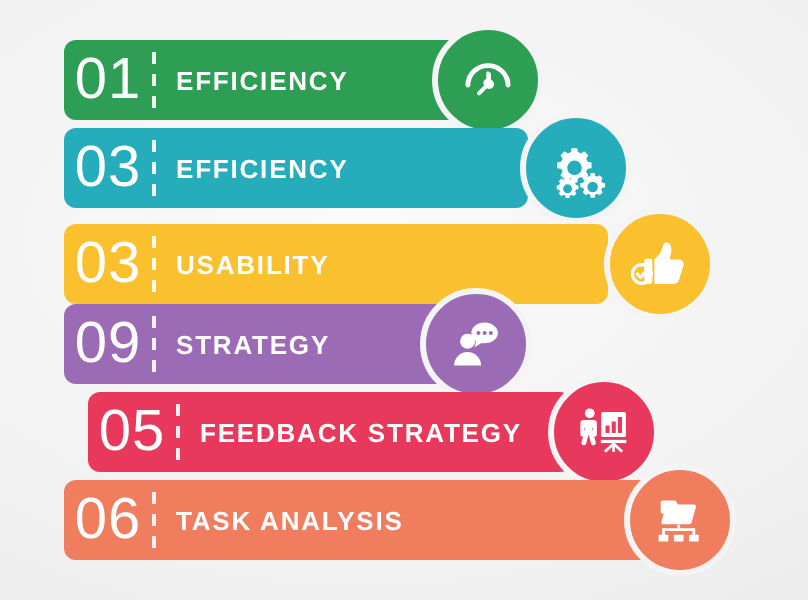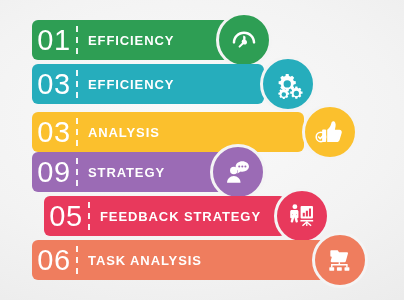--- a/index.html
+++ b/index.html
@@ -68,21 +68,21 @@
       <path d="M13.6 5.4l-.3 2.1c-.6.2-1.1.5-1.6.8l-1.8-1.2-2.2 2.2 1.2 1.8c-.3.5-.6 1-.8 1.6l-2.1.3v3.1l2.1.3c.2.6.5 1.1.8 1.6l-1.2 1.8 2.2 2.2 1.8-1.2c.5.3 1 .6 1.6.8l.3 2.1h3.1l.3-2.1c.6-.2 1.1-.5 1.6-.8l1.8 1.2 2.2-2.2-1.2-1.8c.3-.5.6-1 .8-1.6l2.1-.3v-3.1l-2.1-.3c-.2-.6-.5-1.1-.8-1.6l1.2-1.8-2.2-2.2-1.8 1.2c-.5-.3-1-.6-1.6-.8l-.3-2.1h-3.1zm1.6 6.6a3.9 3.9 0 110 7.8 3.9 3.9 0 010-7.8z"></path>
       <path d="M23.8 18.6l-.2 1.5c-.4.1-.8.3-1.1.6l-1.3-.8-1.6 1.6.8 1.3c-.2.3-.4.7-.6 1.1l-1.5.2v2.2l1.5.2c.1.4.3.8.6 1.1l-.8 1.3 1.6 1.6 1.3-.8c.3.2.7.4 1.1.6l.2 1.5h2.2l.2-1.5c.4-.1.8-.3 1.1-.6l1.3.8 1.6-1.6-.8-1.3c.2-.3.4-.7.6-1.1l1.5-.2v-2.2l-1.5-.2c-.1-.4-.3-.8-.6-1.1l.8-1.3-1.6-1.6-1.3.8c-.3-.2-.7-.4-1.1-.6l-.2-1.5h-2.2zm1.1 4.7a2.8 2.8 0 110 5.6 2.8 2.8 0 010-5.6z"></path>
       <path d="M10.5 20.5l-.2 1.3c-.4.1-.7.3-1 .5l-1.1-.7-1.4 1.4.7 1.1c-.2.3-.4.6-.5 1l-1.3.2v2l1.3.2c.1.4.3.7.5 1l-.7 1.1 1.4 1.4 1.1-.7c.3.2.6.4 1 .5l.2 1.3h2l.2-1.3c.4-.1.7-.3 1-.5l1.1.7 1.4-1.4-.7-1.1c.2-.3.4-.6.5-1l1.3-.2v-2l-1.3-.2c-.1-.4-.3-.7-.5-1l.7-1.1-1.4-1.4-1.1.7c-.3-.2-.6-.4-1-.5l-.2-1.3h-2zm1 4.2a2.4 2.4 0 110 4.8 2.4 2.4 0 010-4.8z"></path>
     </svg>
       </div>
     </div>
     <div class="row" style="left: 32px; top: 112px; width: 326px;">
       <div class="bar" style="width: 272px; background: rgb(251, 192, 45);"></div>
       <div class="num">03</div>
       <div class="divider"></div>
-      <div class="label">ANALYSIS</div>
+      <div class="label">USABILITY</div>
       <div class="circle" style="left: 270px; top: -8px; background: rgb(251, 192, 45);">
         <svg width="30" height="30" viewBox="0 0 32 32" fill="#fff">
       <path d="M19.4 4.5c-1 0-1.6.9-1.9 1.9-.4 1.4-.8 3-1.7 4.2-.8 1.1-1.9 2-2.8 2.9v13.1h10.2c1.4 0 2.6-.9 3-2.2l2.3-7.6c.5-1.6-.7-3.2-2.4-3.2h-4.9l.7-3.5c.3-1.5.2-3-.4-4.3-.4-.8-1.2-1.3-2.1-1.3z"></path>
       <rect x="7.6" y="13.2" width="4.3" height="13.4" rx="1.1"></rect>
       <g>
         <circle cx="6.3" cy="21.3" r="5" fill="none" stroke="#fff" stroke-width="1.7"></circle>
         <path d="M3.9 21.3l1.7 1.8 3.3-3.6" fill="none" stroke="#fff" stroke-width="1.7" stroke-linecap="round" stroke-linejoin="round"></path>
       </g>
     </svg>
       </div>

